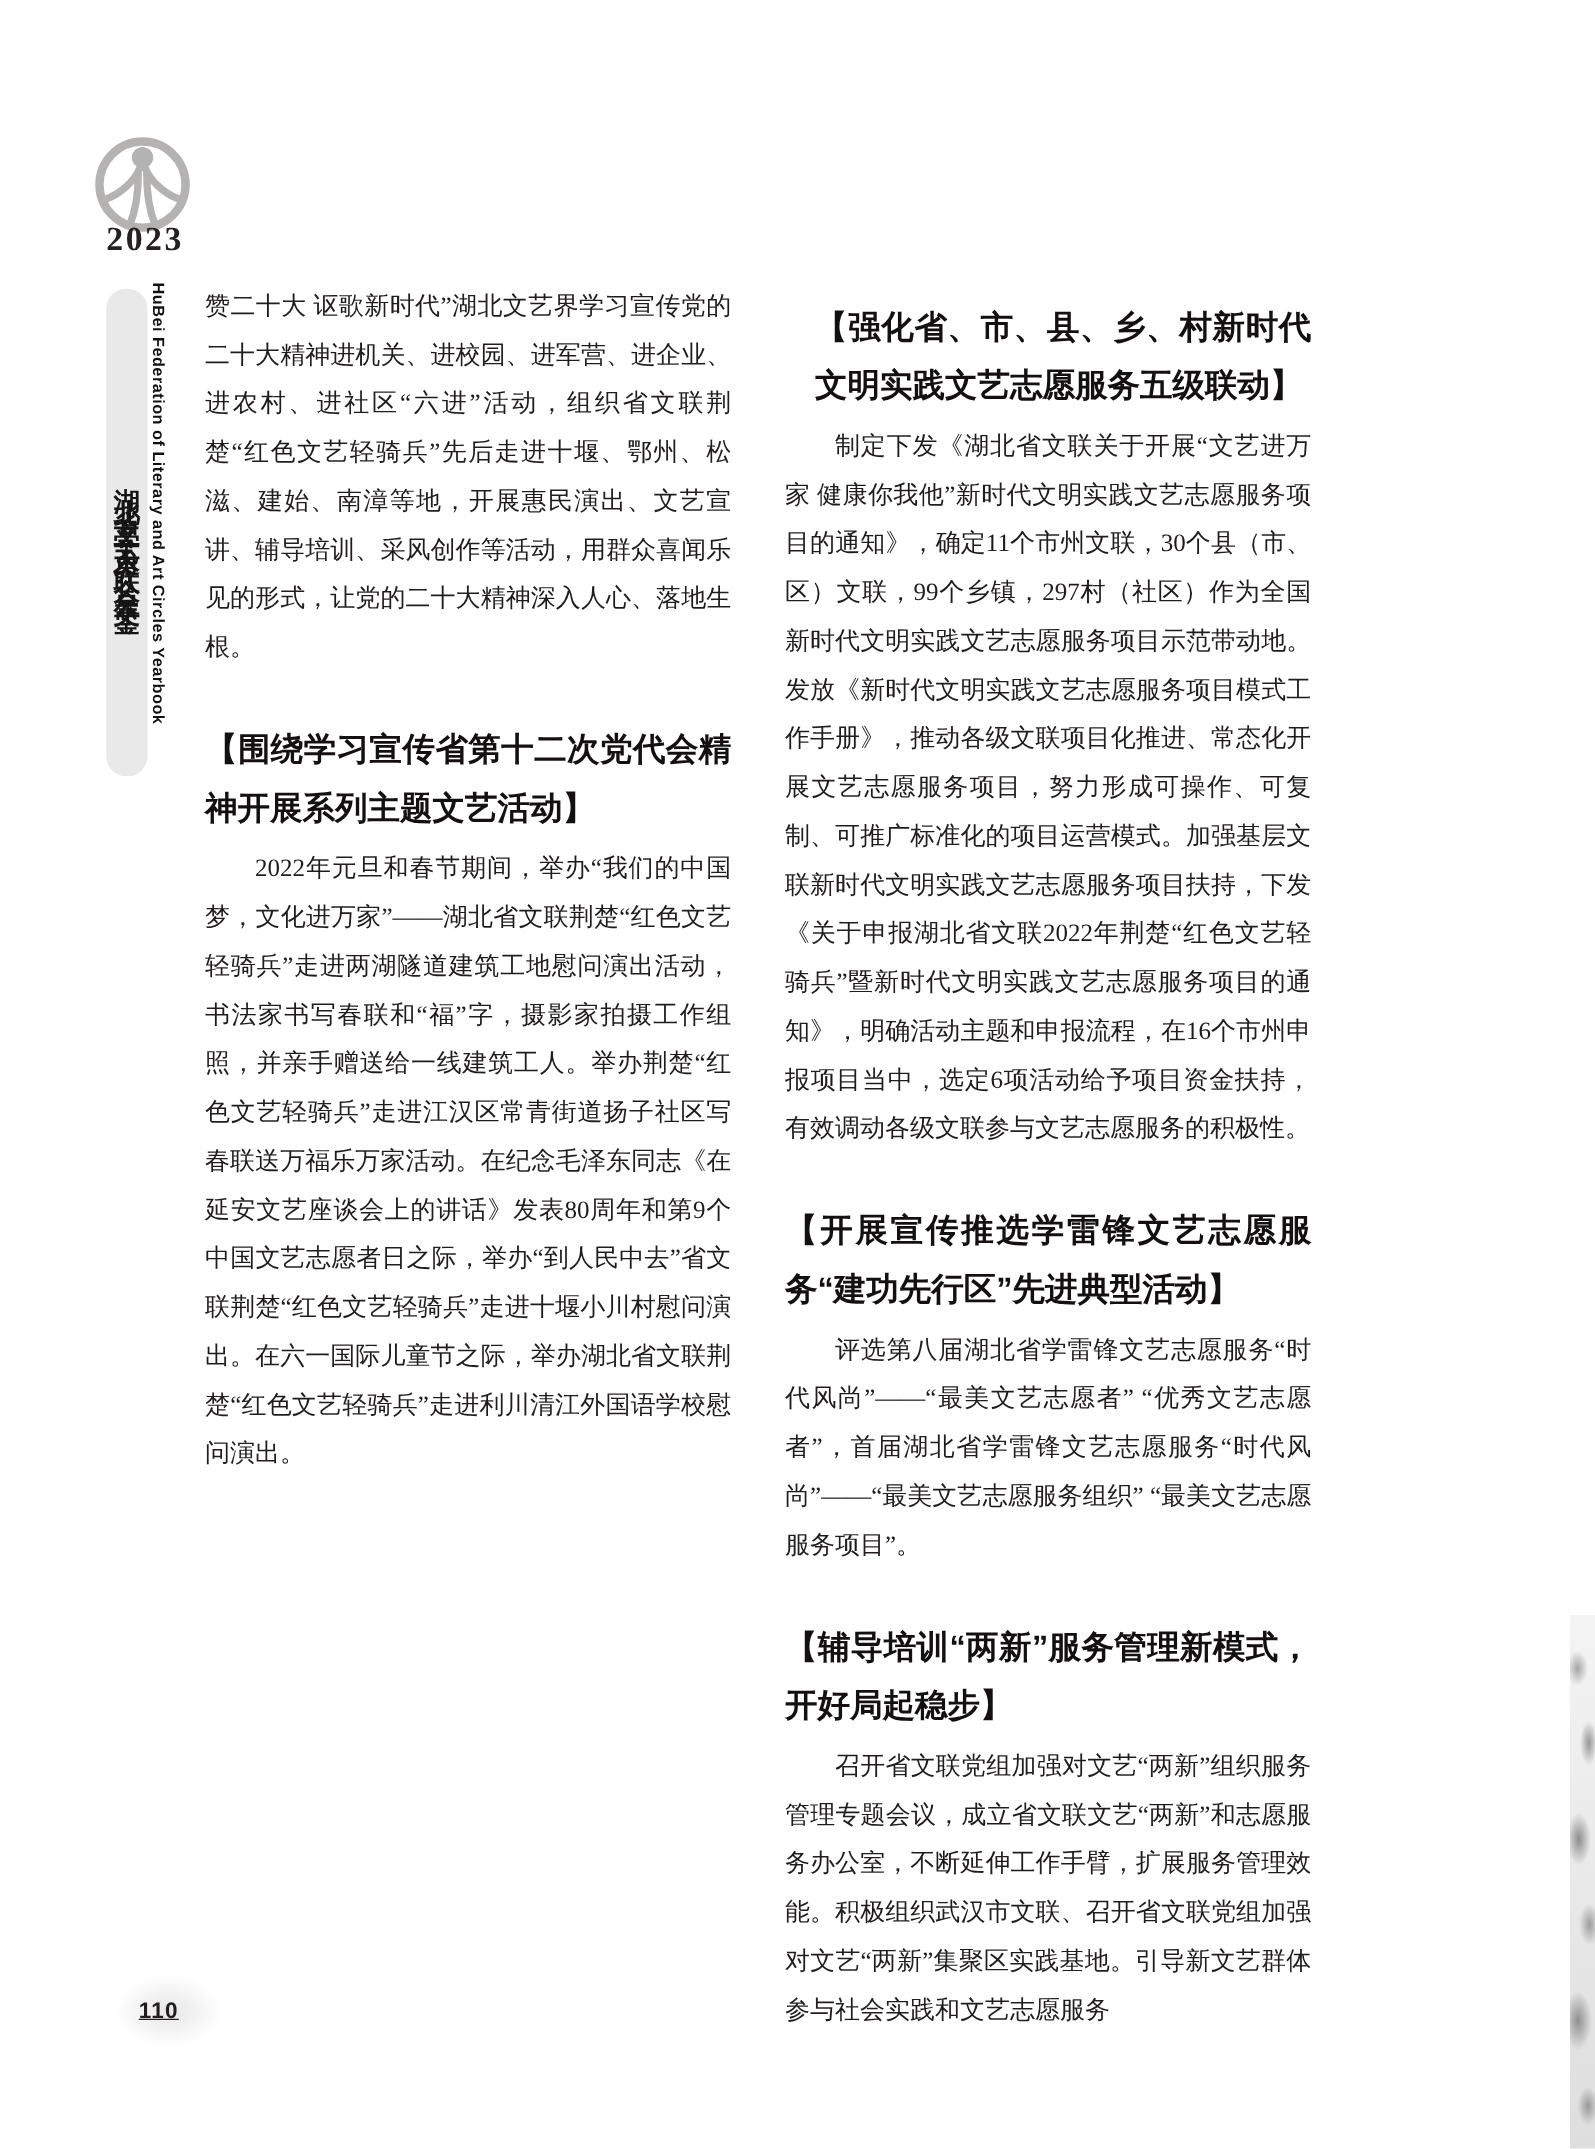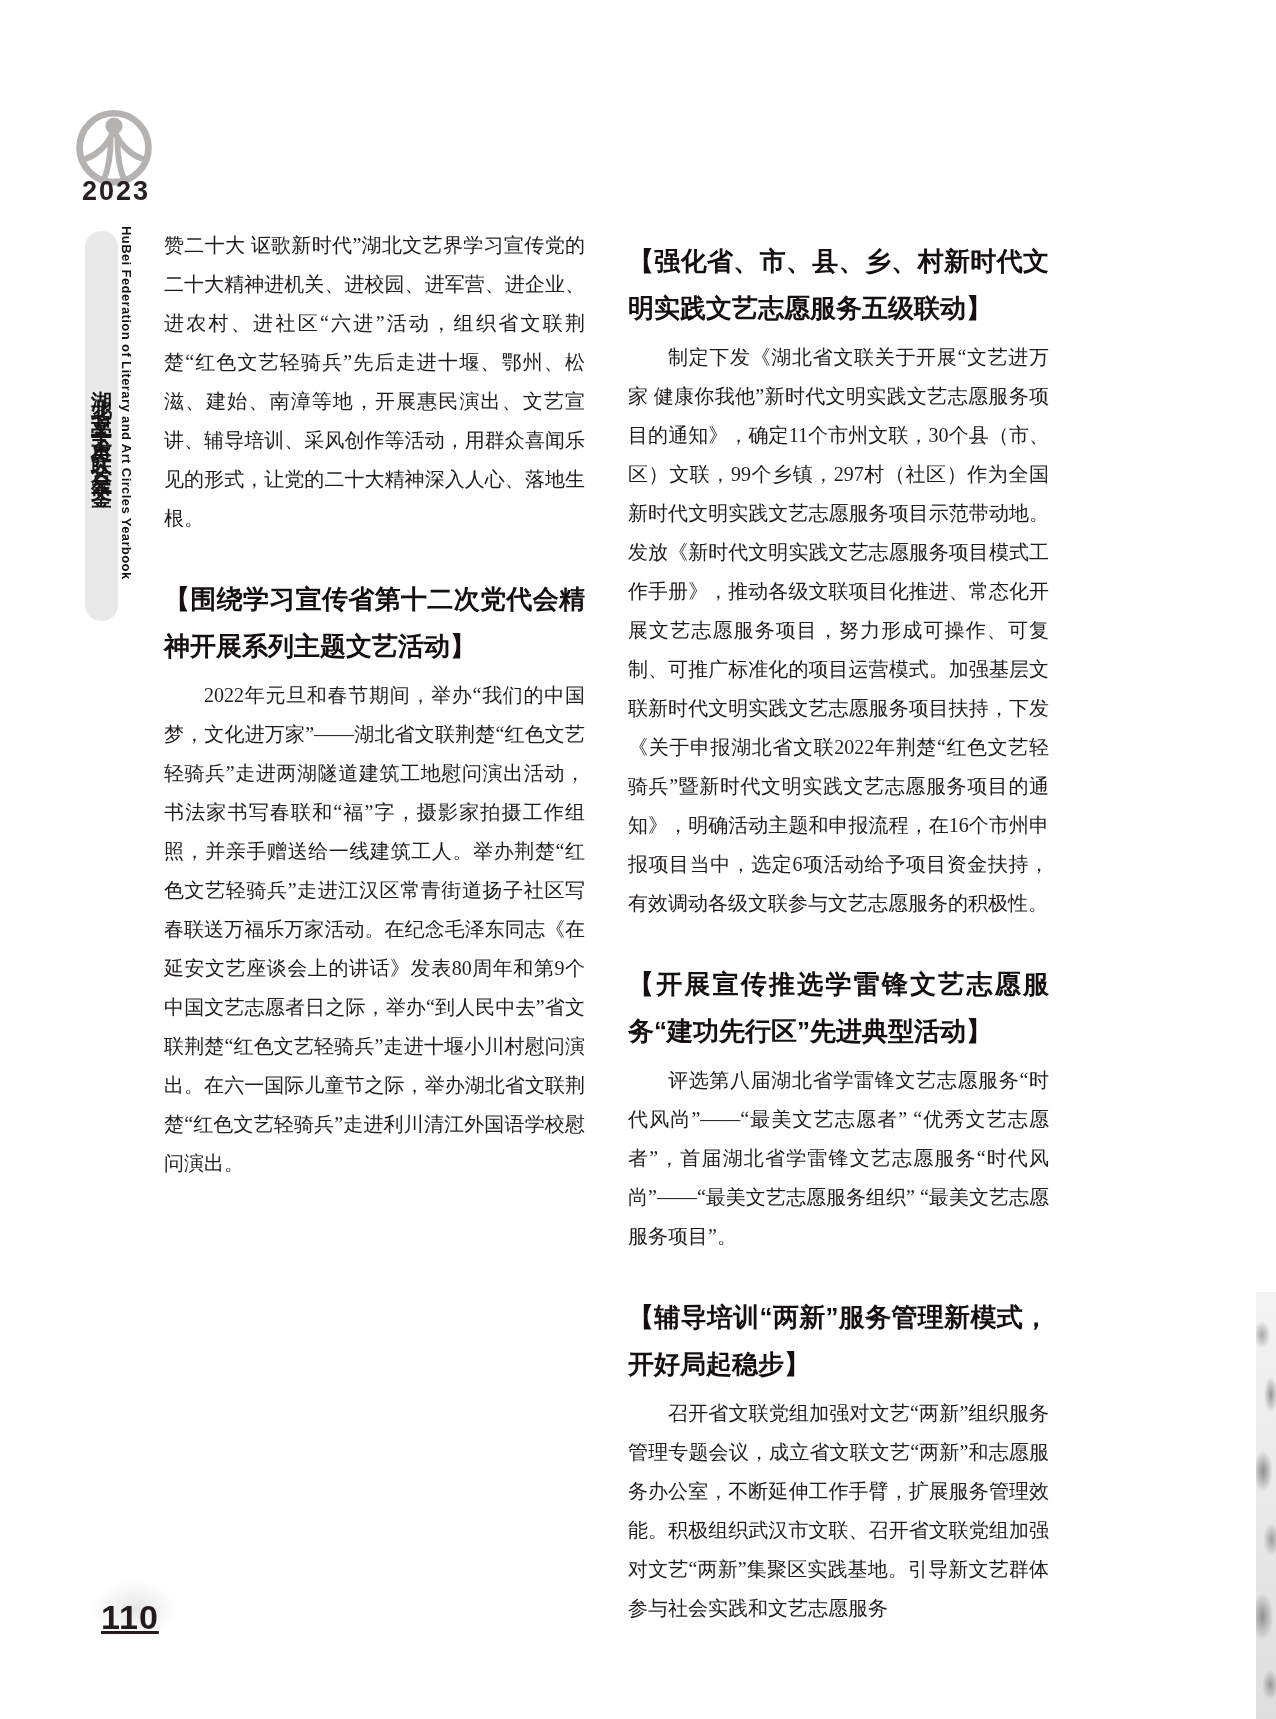--- a/index.html
+++ b/index.html
@@ -5,21 +5,21 @@
   html,body{margin:0;padding:0;background:#ffffff;}
   .page{
     position:relative;width:1276px;height:1719px;background:#ffffff;
     overflow:hidden;font-family:"Liberation Serif","DejaVu Serif",serif;
     color:#1e1a1b;
   }
   
   .logo{position:absolute;left:72px;top:104px;width:84px;height:84px;}
   .year{
     position:absolute;left:74px;top:176px;width:84px;text-align:center;
-    font-family:Liberation Sans, sans-serif;
+    font-family:Liberation Serif, serif;
     font-weight:bold;font-size:27px;letter-spacing:2px;color:#262022;
   }
   
   .side-strip{
     position:absolute;left:85px;top:231px;width:33px;height:390px;
     background:#e9e9e9;border-radius:16px;
     display:flex;align-items:center;justify-content:center;
   }
   .side-cn{
     writing-mode:vertical-rl;text-orientation:upright;
@@ -36,36 +36,36 @@
   }
   
   .col{position:absolute;width:421px;}
   .col-left{left:164px;top:212px;}
   .col-right{left:628px;top:200px;}
   .heading{
     font-family:"Liberation Sans","DejaVu Sans",sans-serif;
     font-weight:bold;font-size:26px;line-height:47px;color:#141012;
     margin:38px 0 6px 0;text-align:justify;text-align-last:left;
   }
-  .col .heading:first-child{margin-top:38px;}
+  .col .heading:first-child{margin-top:38px;margin-left:24px;}
   .col-left > .para:first-child{margin-top:14px;}
   .para{
     font-size:20px;line-height:39px;margin:0;color:#201c1d;
     text-align:justify;text-align-last:left;text-indent:2em;
   }
   .para.noindent{text-indent:0;}
   
   .pagenum-halo{
     position:absolute;left:92px;top:1580px;width:86px;height:58px;
     background:radial-gradient(closest-side,#e6e6e6,rgba(230,230,230,0));
   }
   .page-number{
-    position:absolute;left:101px;top:1598px;
+    position:absolute;left:111px;top:1598px;
     font-family:"Liberation Sans","DejaVu Sans",sans-serif;
-    font-weight:bold;font-size:34px;color:#231c1c;letter-spacing:1px;text-decoration:underline;
+    font-weight:bold;font-size:18px;color:#231c1c;letter-spacing:1px;text-decoration:underline;
   }
   
   .edge-art{
     position:absolute;right:0;top:1292px;width:20px;height:427px;
     background-image:
       radial-gradient(12px 20px at 30% 10%, #a6a6a6, rgba(166,166,166,0) 70%),
       radial-gradient(10px 26px at 75% 24%, #979797, rgba(151,151,151,0) 70%),
       radial-gradient(14px 30px at 35% 42%, #8d8d8d, rgba(141,141,141,0) 70%),
       radial-gradient(12px 24px at 78% 58%, #9e9e9e, rgba(158,158,158,0) 70%),
       radial-gradient(16px 34px at 32% 76%, #8f8f8f, rgba(143,143,143,0) 70%),

